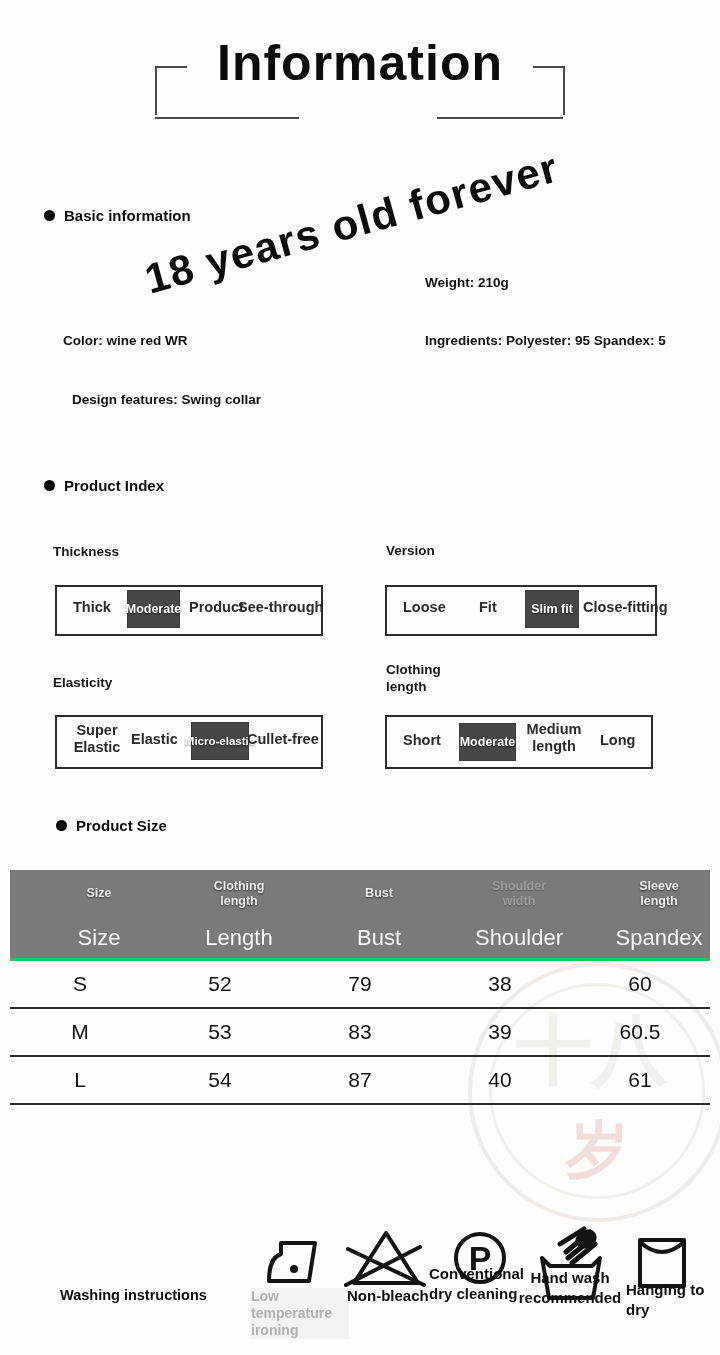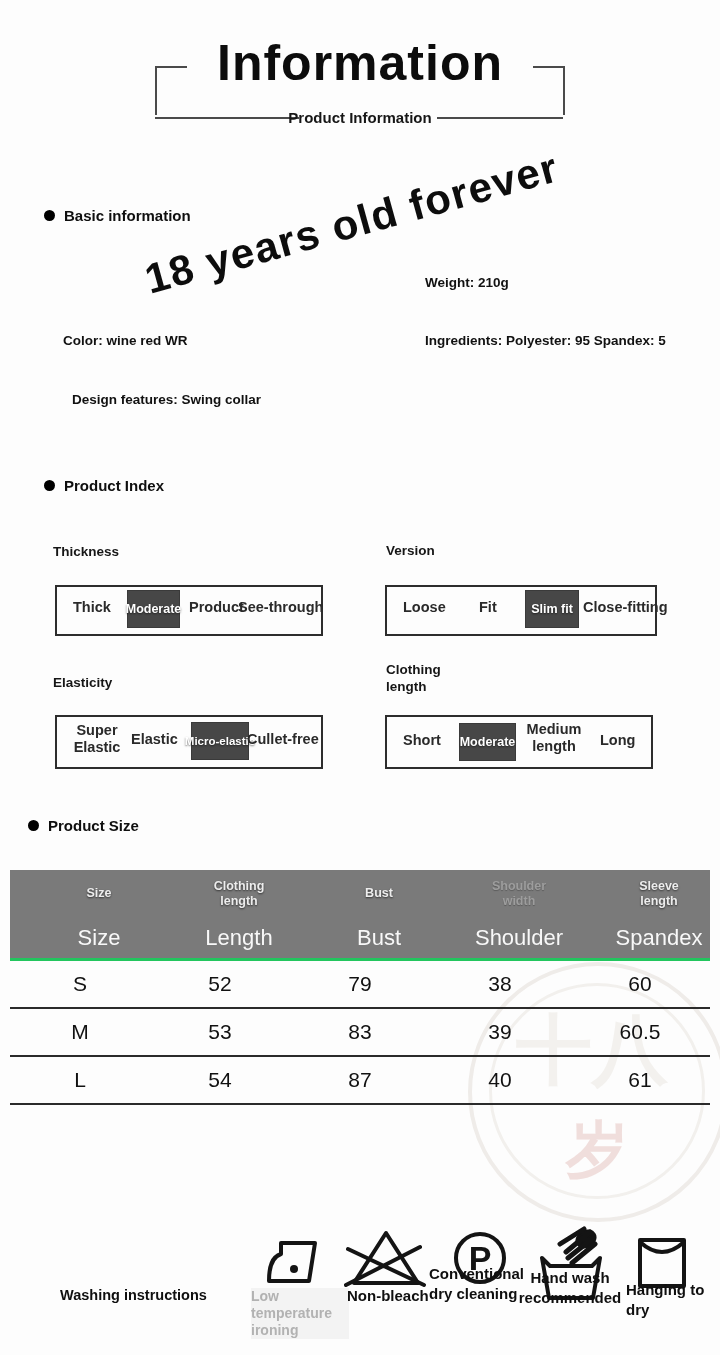--- a/index.html
+++ b/index.html
@@ -80,21 +80,20 @@
   <div class="abs wm wm-outer"></div>
   <div class="abs wm wm-inner"></div>
   <div class="abs wm-g1">十八</div>
   <div class="abs wm-g2">岁</div>
 
   <div class="abs title">Information</div>
   <div class="abs corner-l"></div>
   <div class="abs corner-r"></div>
   <div class="abs hline-l"></div>
   <div class="abs hline-r"></div>
-  <div class="abs subtitle">Product Information</div>
 
   <div class="abs sec-head" style="left:44px; top:207px;">
     <span class="dot"></span>
     <span>Basic information</span>
   </div>
 
   <div class="abs slogan">18 years old forever</div>
 
   <div class="abs field" style="left:425px; top:275px;">Weight: 210g</div>
   <div class="abs field" style="left:63px; top:333px;">Color: wine red WR</div>
@@ -131,21 +130,21 @@
   </div>
 
   <div class="abs idx-label" style="left:386px; top:662px; width:72px;">Clothing length</div>
   <div class="abs idx-box" style="left:385px; top:715px; width:264px; height:50px;">
     <span class="opt" style="left:16px; top:15px;">Short</span>
     <span class="chip" style="left:72px; top:6px; width:57px; height:38px;">Moderate</span>
     <span class="opt wrap" style="left:133px; top:4px; width:68px;">Medium length</span>
     <span class="opt" style="left:213px; top:15px;">Long</span>
   </div>
 
-  <div class="abs sec-head" style="left:28px; top:817px;">
+  <div class="abs sec-head" style="left:56px; top:817px;">
     <span class="dot"></span>
     <span>Product Size</span>
   </div>
 
   <div class="abs size-table">
     <div class="thead">
       <div class="trow th-top">
         <span class="cell">Size</span>
         <span class="cell">Clothing length</span>
         <span class="cell">Bust</span>

